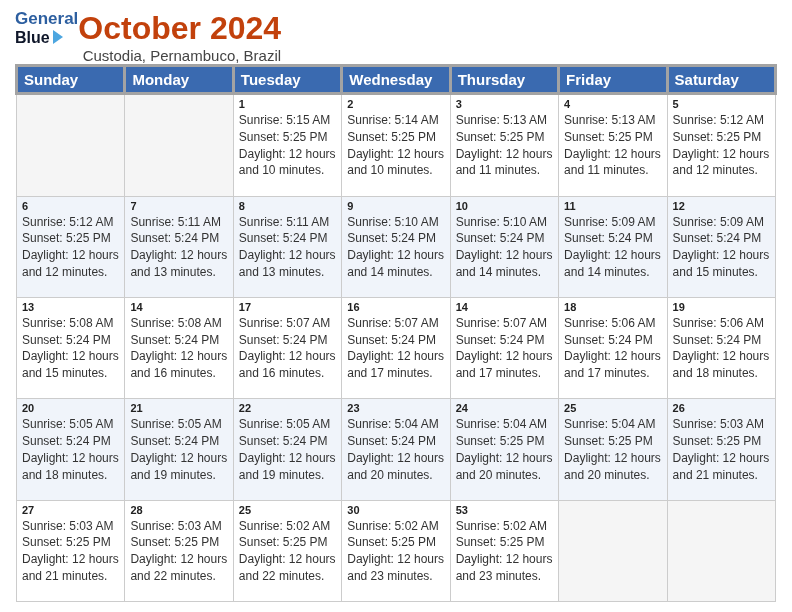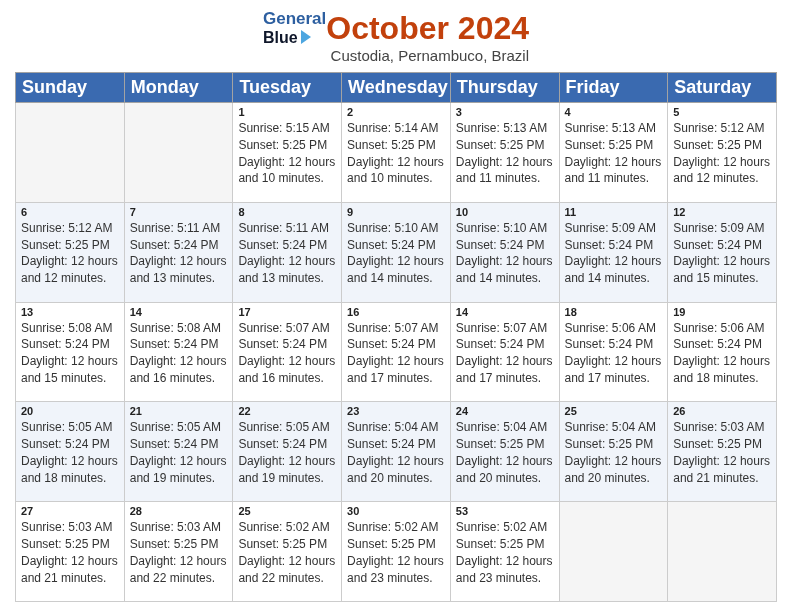--- a/index.html
+++ b/index.html
@@ -12,23 +12,23 @@
     }
     .page {
       width: 792px;
       height: 612px;
       padding: 10px 15px;
       display: flex;
       flex-direction: column;
     }
     .header {
       display: flex;
-      justify-content: center;
+      justify-content: flex-start;
       align-items: flex-start;
-      margin-bottom: 8px;
+      margin-bottom: 0;
     }
     .logo {
       display: flex;
       flex-direction: column;
       align-items: flex-start;
     }
     .logo-wrapper {
       display: flex;
       align-items: center;
     }
@@ -46,25 +46,25 @@
     }
     .calendar {
       border-collapse: collapse;
       width: 100%;
       flex: 1;
       table-layout: fixed;
     }
     .calendar th {
       background: #3a6ab0;
       color: #fff;
-      font-size: 18px;
+      font-size: 15px;
       font-weight: bold;
       padding: 4px 6px;
       text-align: left;
-      border: 1px solid #a3a3a3;
+      border: 3px solid #a3a3a3;
     }
     .calendar td {
       border: 1px solid #ccc;
       vertical-align: top;
       padding: 3px 5px;
       font-size: 9.5px;
       color: #333;
       height: 88px;
     }
     .calendar td.empty {

